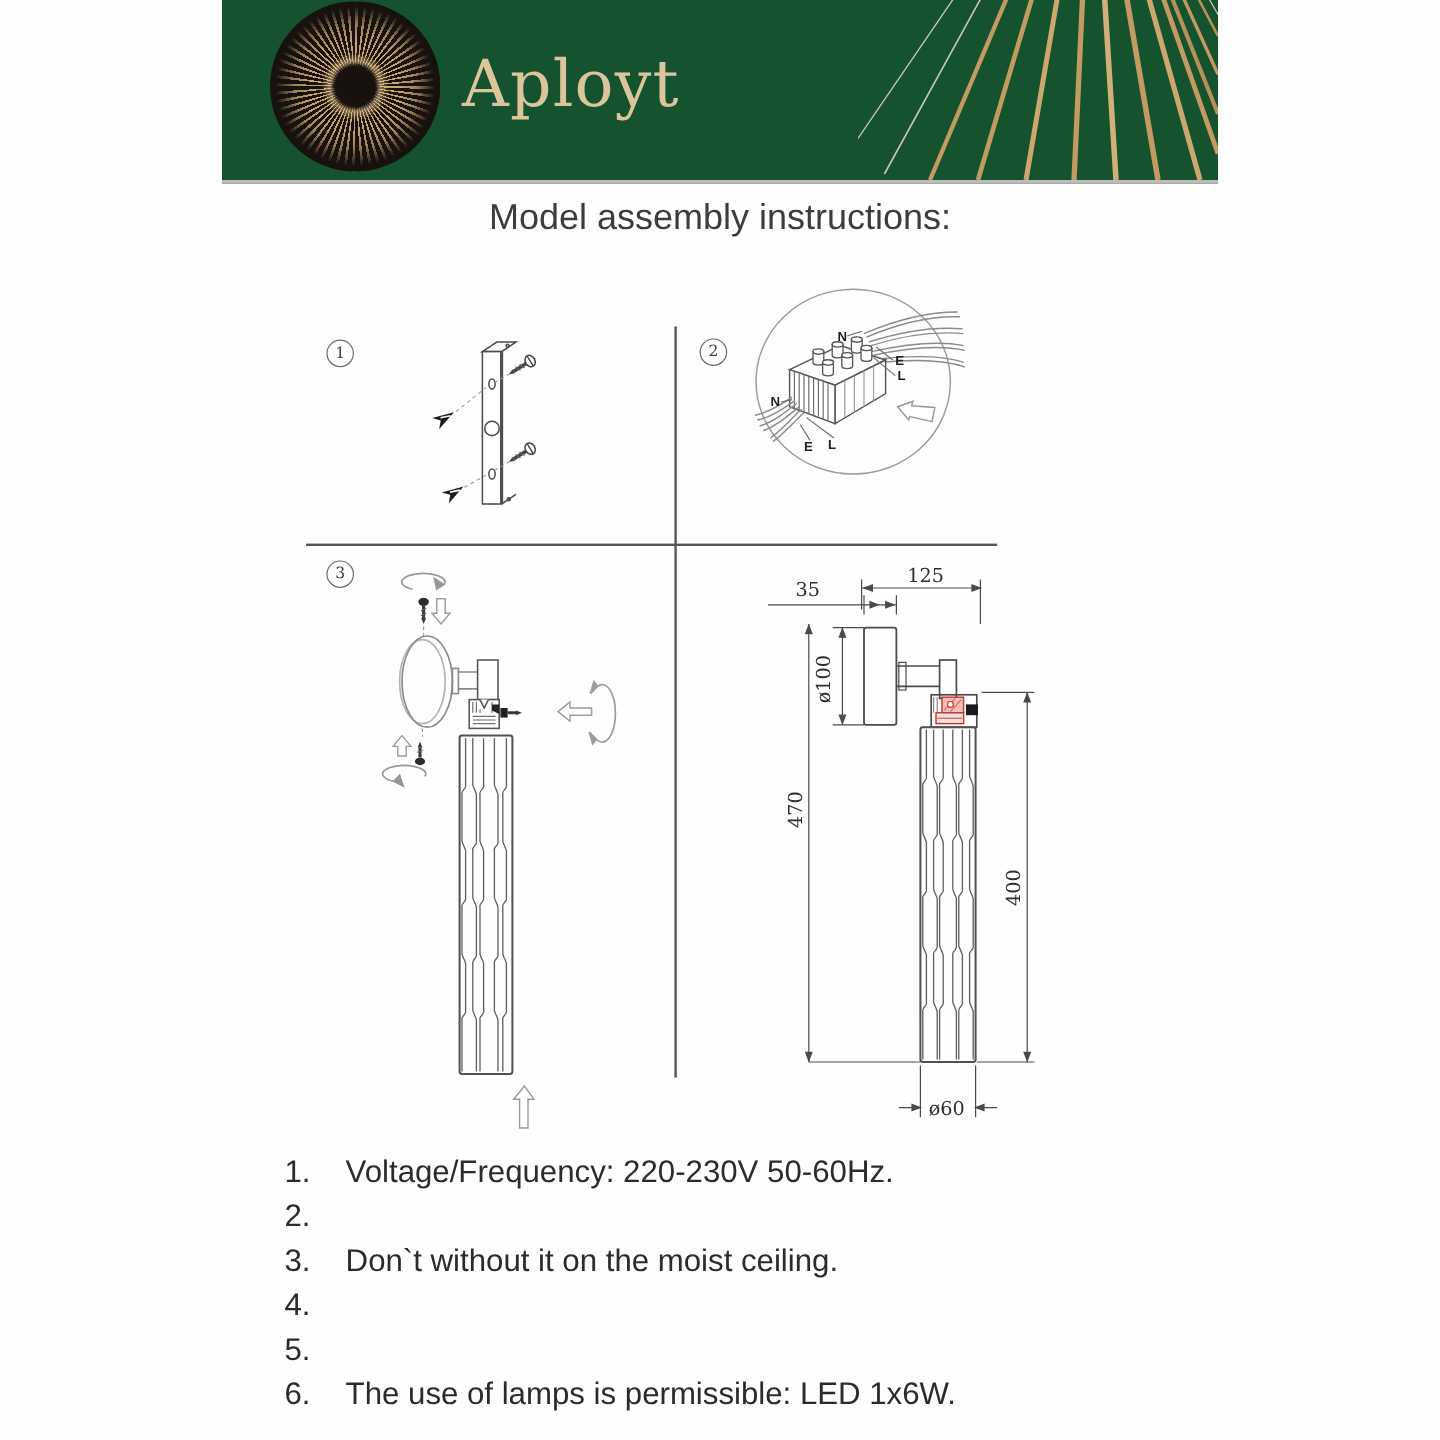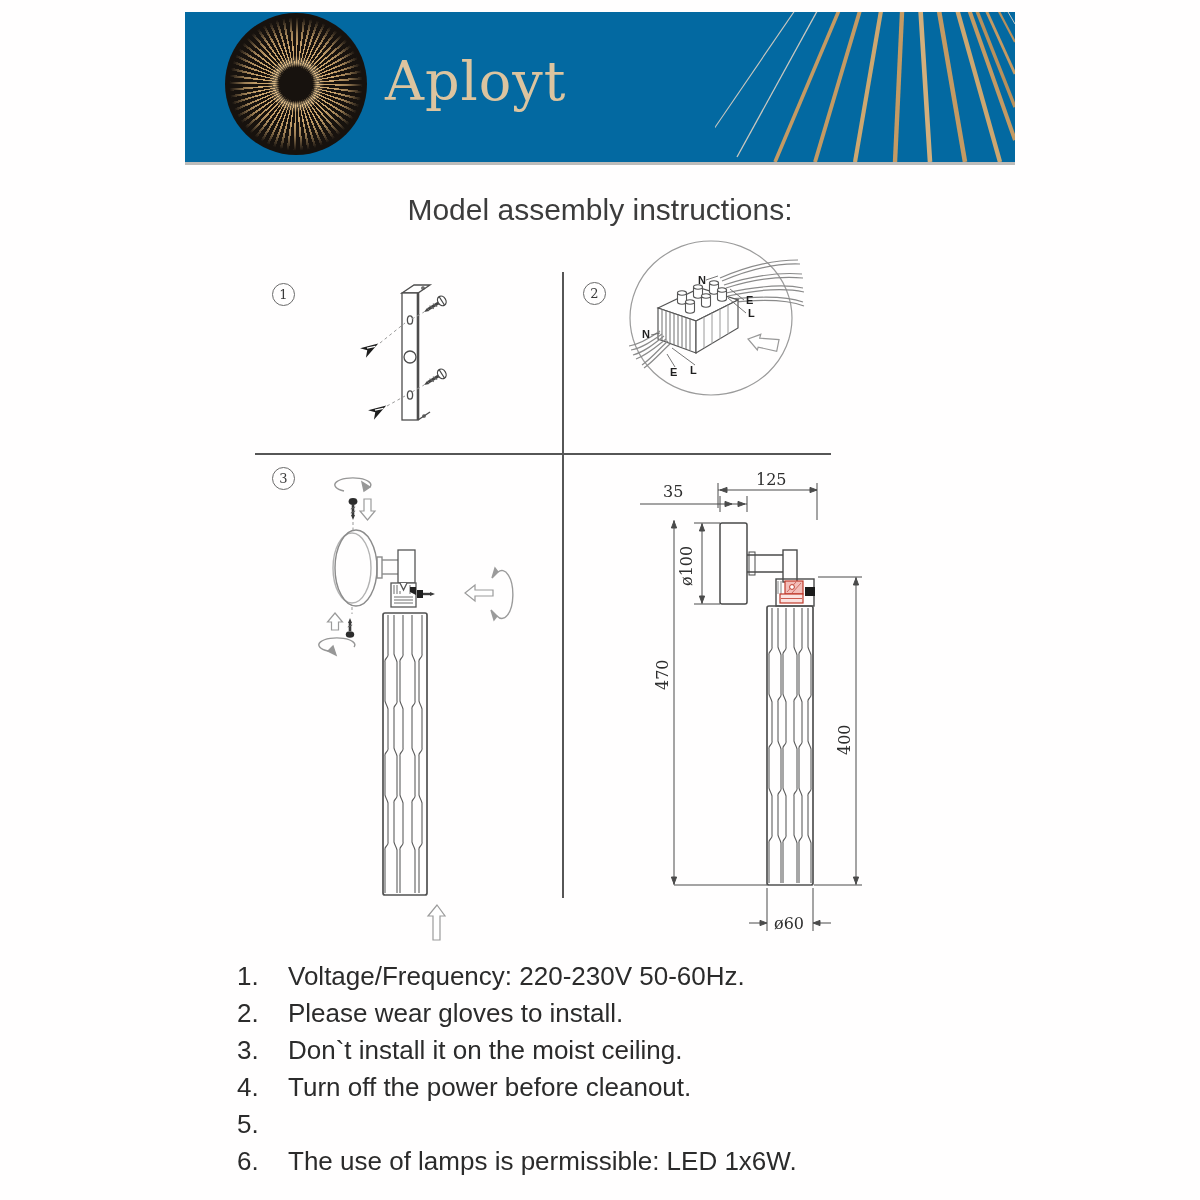--- a/index.html
+++ b/index.html
@@ -1,33 +1,33 @@
 <!DOCTYPE html>
 <html><head>
 <meta charset="utf-8">
 <style>
   html,body{margin:0;padding:0;background:#ffffff;}
   .page{position:relative;width:1200px;height:1200px;background:#fffefe;font-family:"Liberation Sans",sans-serif;overflow:hidden;}
   .abs{position:absolute;}
   
-  .banner{position:absolute;left:185px;top:12px;width:830px;height:150px;background:#0369a1;border-bottom:3px solid #bdbcba;}
+  .banner{position:absolute;left:185px;top:0;width:830px;height:150px;background:#14532d;border-bottom:3px solid #bdbcba;}
   .logo{position:absolute;left:40px;top:1px;width:142px;height:142px;border-radius:50%;
     background:
       radial-gradient(closest-side,#17120e 0 23%,rgba(23,18,14,0) 30% 52%,rgba(23,18,14,.25) 72%,#17120e 94%),
       radial-gradient(closest-side,rgba(0,0,0,0) 0 24%,rgba(244,214,163,.50) 27% 30%,rgba(0,0,0,0) 40%),
       repeating-conic-gradient(#c9a site36d 0deg 2.2deg,#17120e 2.2deg 6deg);
     background:
       radial-gradient(closest-side,#17120e 0 23%,rgba(23,18,14,0) 30% 52%,rgba(23,18,14,.25) 72%,#17120e 94%),
       radial-gradient(closest-side,rgba(0,0,0,0) 0 24%,rgba(244,214,163,.50) 27% 30%,rgba(0,0,0,0) 40%),
       repeating-conic-gradient(#c9a36d 0deg 2.2deg,#17120e 2.2deg 6deg);}
   .brand{position:absolute;left:200px;top:38px;font-family:"DejaVu Serif",serif;font-size:54px;font-weight:400;
     color:#dcc49f;letter-spacing:1px;}
   
   .title{position:absolute;left:185px;top:163px;width:830px;text-align:center;color:#3c3c3c;
-    font-size:30px;line-height:37px;font-weight:500;margin-top:28px;}
+    font-size:30px;line-height:37px;font-weight:500;}
   
   .vline{position:absolute;left:562px;top:272px;width:2px;height:626px;background:#565656;}
   .hline{position:absolute;left:255px;top:453px;width:576px;height:2px;background:#565656;}
   .marker{position:absolute;width:21px;height:21px;border:1.5px solid #6a6a6a;border-radius:50%;
     color:#3a3a3a;font-family:"DejaVu Serif",serif;font-size:13px;line-height:21px;text-align:center;}
   
   svg text.lbl{font-family:"Liberation Sans",sans-serif;font-weight:bold;font-size:11px;fill:#1f1f1f;}
   svg text.dim{font-family:"DejaVu Serif",serif;font-size:16px;fill:#2e2e2e;}
   
   .instructions{position:absolute;left:237px;top:958px;width:780px;font-size:26px;color:#2b2b2b;}
@@ -373,29 +373,27 @@
     <text class="dim" x="146" y="461">ø60</text>
   </svg>
 
   <div class="instructions">
     <div class="row">
         <span class="num">1.</span>
         <span>Voltage/Frequency: 220-230V 50-60Hz.</span>
       </div>
     <div class="row">
         <span class="num">2.</span>
-        <span>Please wear gloves to install.</span>
       </div>
     <div class="row">
         <span class="num">3.</span>
-        <span>Don`t install it on the moist ceiling.</span>
+        <span>Don`t without it on the moist ceiling.</span>
       </div>
     <div class="row">
         <span class="num">4.</span>
-        <span>Turn off the power before cleanout.</span>
       </div>
     <div class="row">
         <span class="num">5.</span>
       </div>
     <div class="row">
         <span class="num">6.</span>
         <span>The use of lamps is permissible: LED 1x6W.</span>
       </div>
   </div>
 

